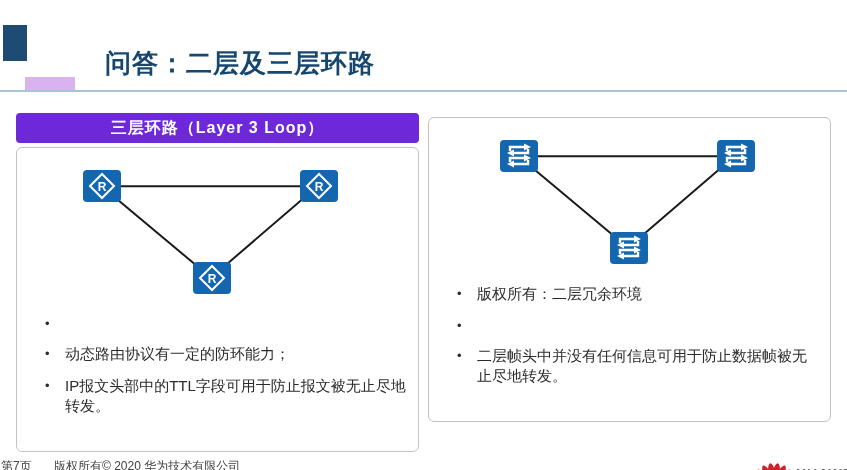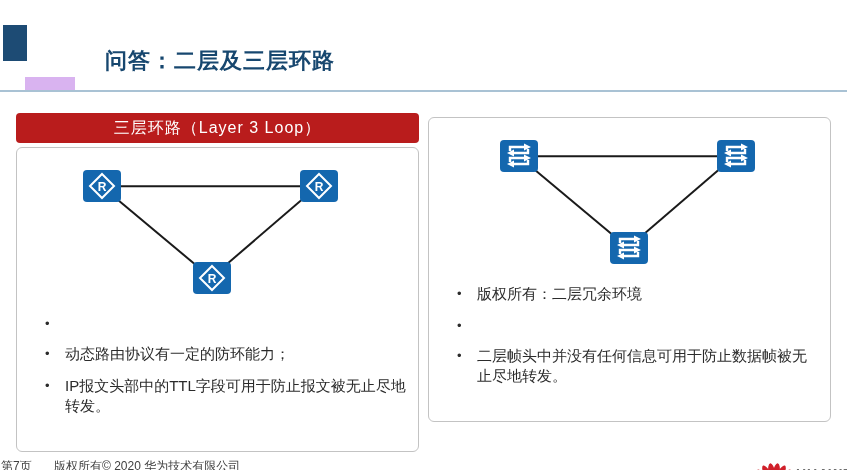--- a/index.html
+++ b/index.html
@@ -4,32 +4,32 @@
 <style>
   html,body{margin:0;padding:0;}
   body{
     width:847px;height:470px;overflow:hidden;position:relative;background:#ffffff;
     font-family:"Liberation Sans","DejaVu Sans",sans-serif;
   }
   
   .deco-square{position:absolute;left:3px;top:25px;width:24px;height:36px;background:#1d4b74;}
   .deco-lavender{position:absolute;left:25px;top:77px;width:50px;height:13px;background:#d9b3f0;}
   .page-title{
-    position:absolute;left:105px;top:46px;font-size:22px;font-weight:bold;color:#17476f;
+    position:absolute;left:105px;top:46px;font-size:26px;font-weight:bold;color:#17476f;
     letter-spacing:1px;white-space:nowrap;
   }
   .title-rule{position:absolute;left:0;top:90px;width:847px;height:2px;background:#a9c2d4;}
 
   
   .panel{position:absolute;top:113px;width:403px;}
   .panel-left{left:16px;}
   .panel-right{left:428px;}
   .panel-header{
-    height:30px;line-height:30px;border-radius:4px;background:#b91c1c;color:#ffffff;
-    font-size:16px;font-weight:normal;text-align:center;letter-spacing:1px;
+    height:30px;line-height:30px;border-radius:4px;background:#6d28d9;color:#ffffff;
+    font-size:16px;font-weight:bold;text-align:center;letter-spacing:1px;
   }
   .panel-box{
     margin-top:4px;height:303px;background:#ffffff;border:1px solid #c3c3c3;border-radius:6px;
     position:relative;
   }
   .topo{position:absolute;left:0;top:0;width:100%;height:160px;}
   .node{position:absolute;width:38px;height:32px;}
   .n-tl{left:66px;top:22px;}
   .n-tr{left:283px;top:22px;}
   .n-b{left:176px;top:114px;}

